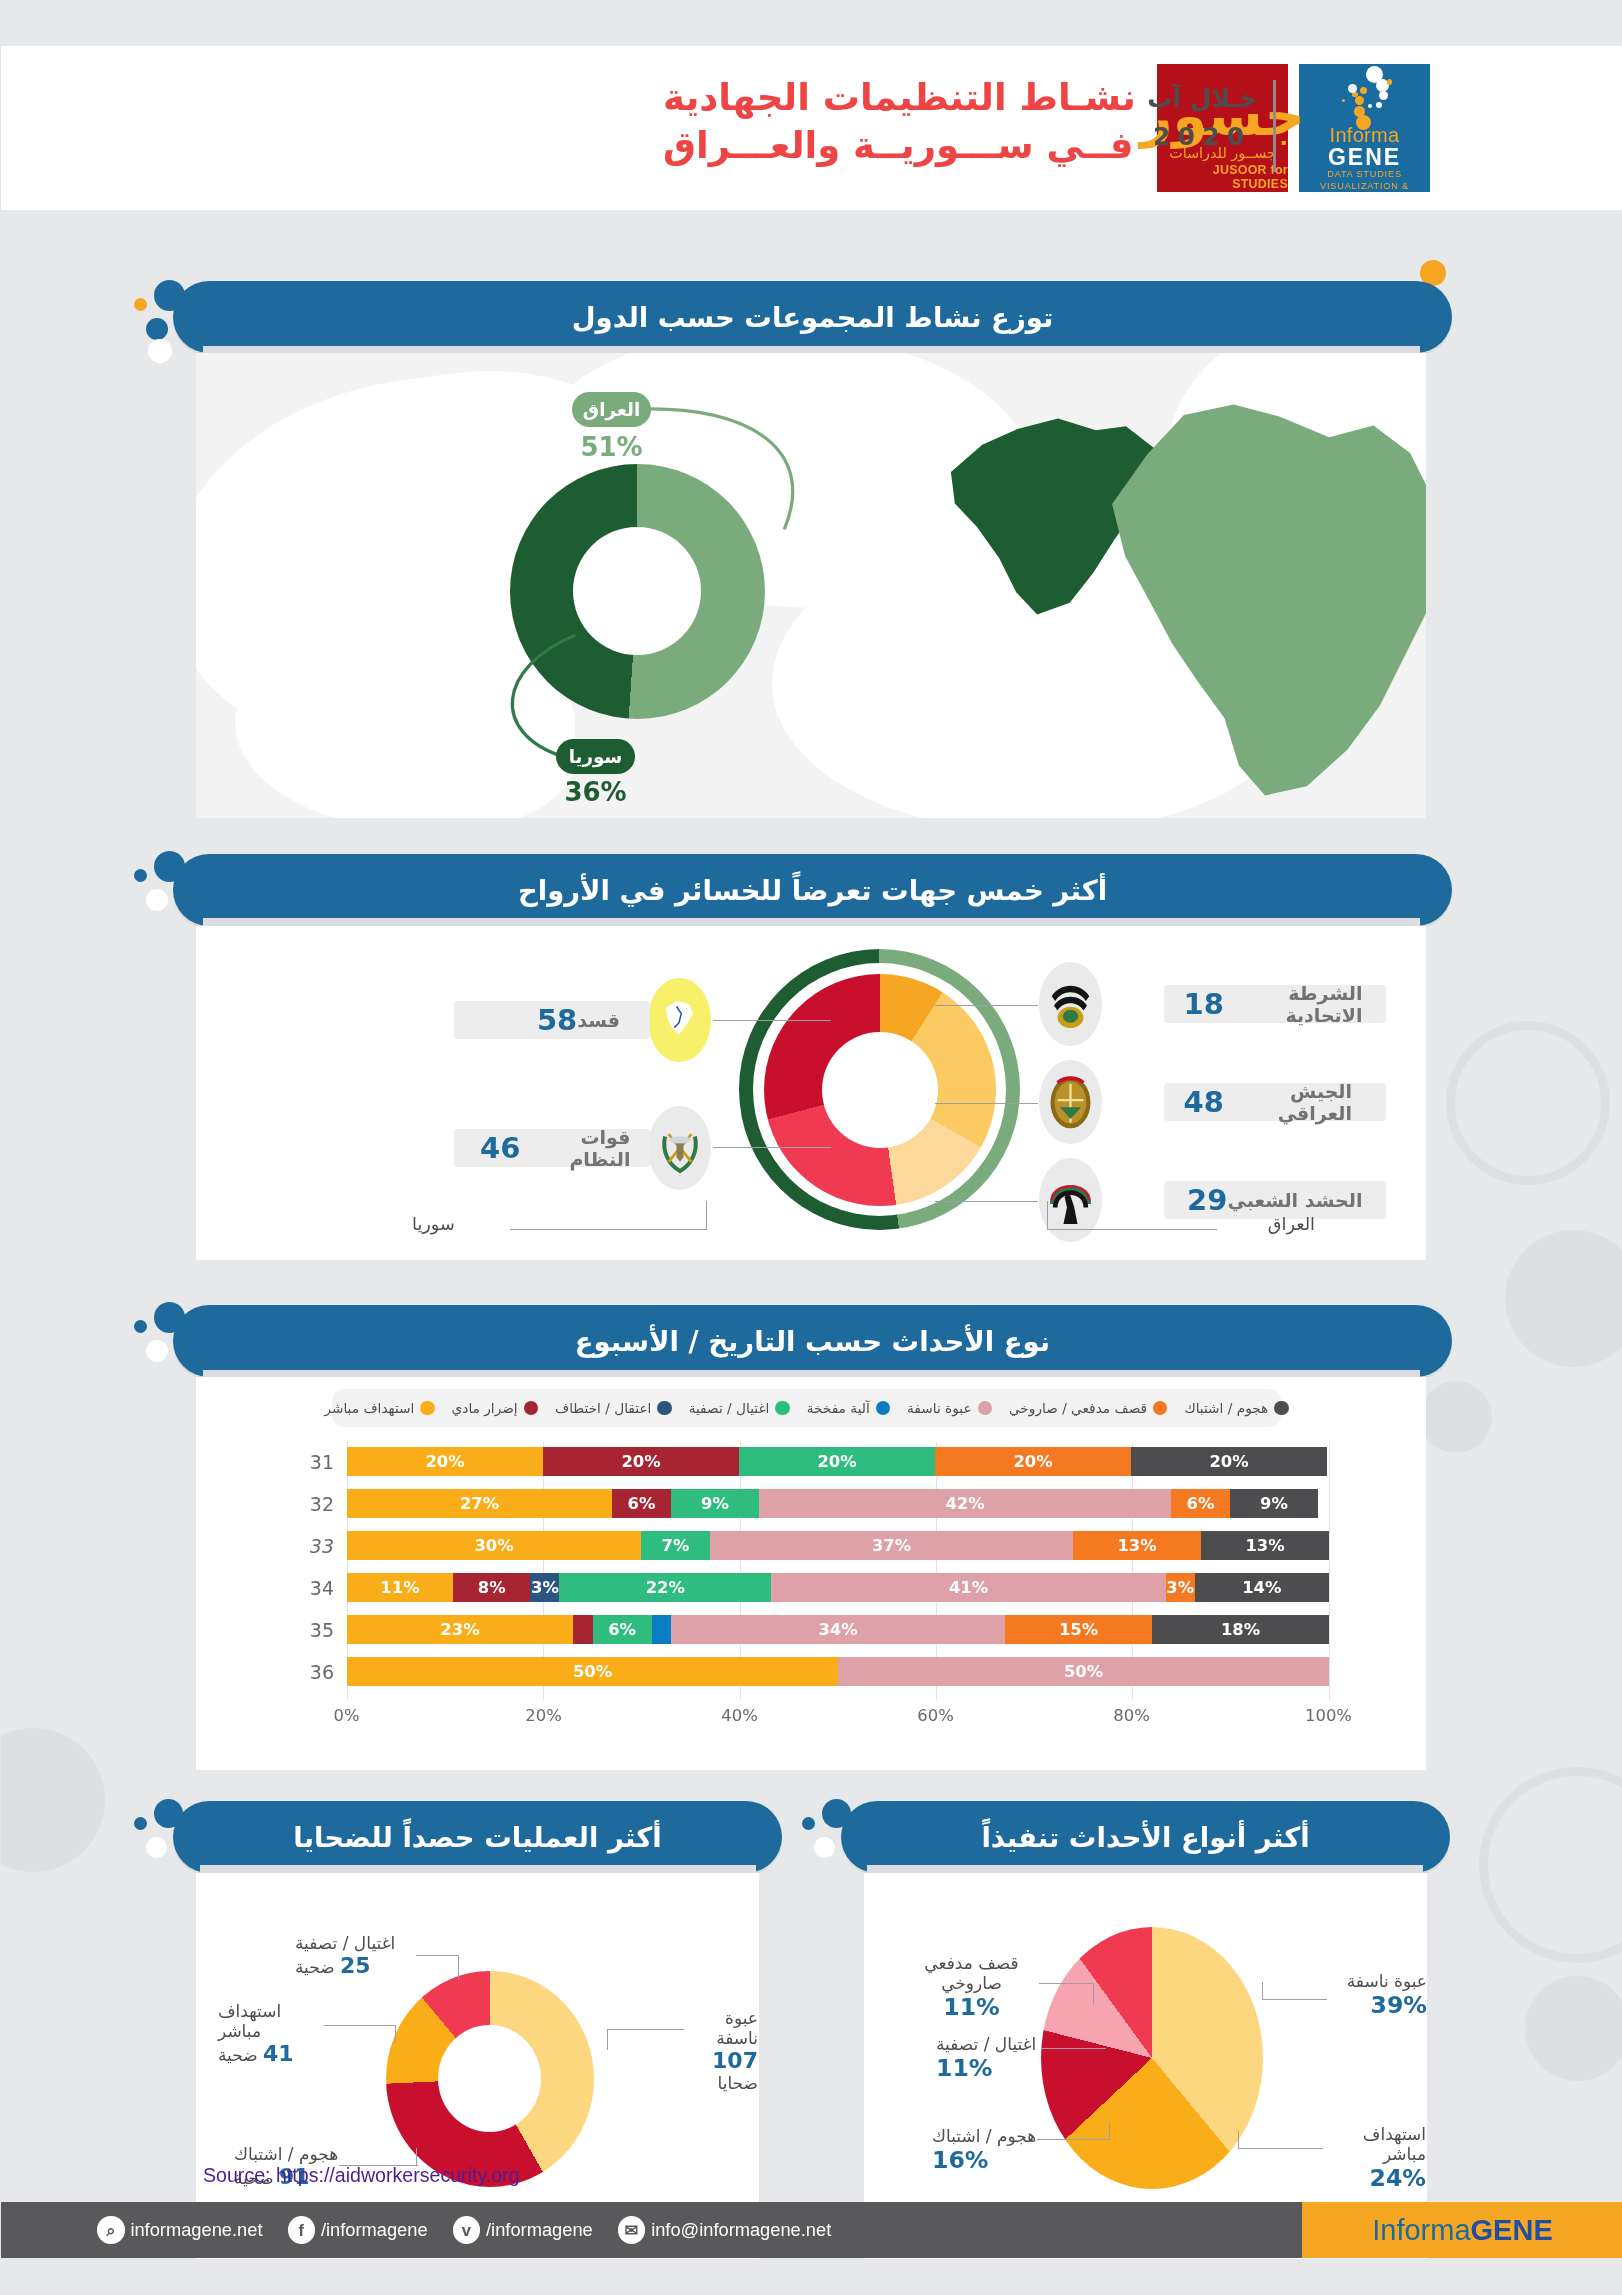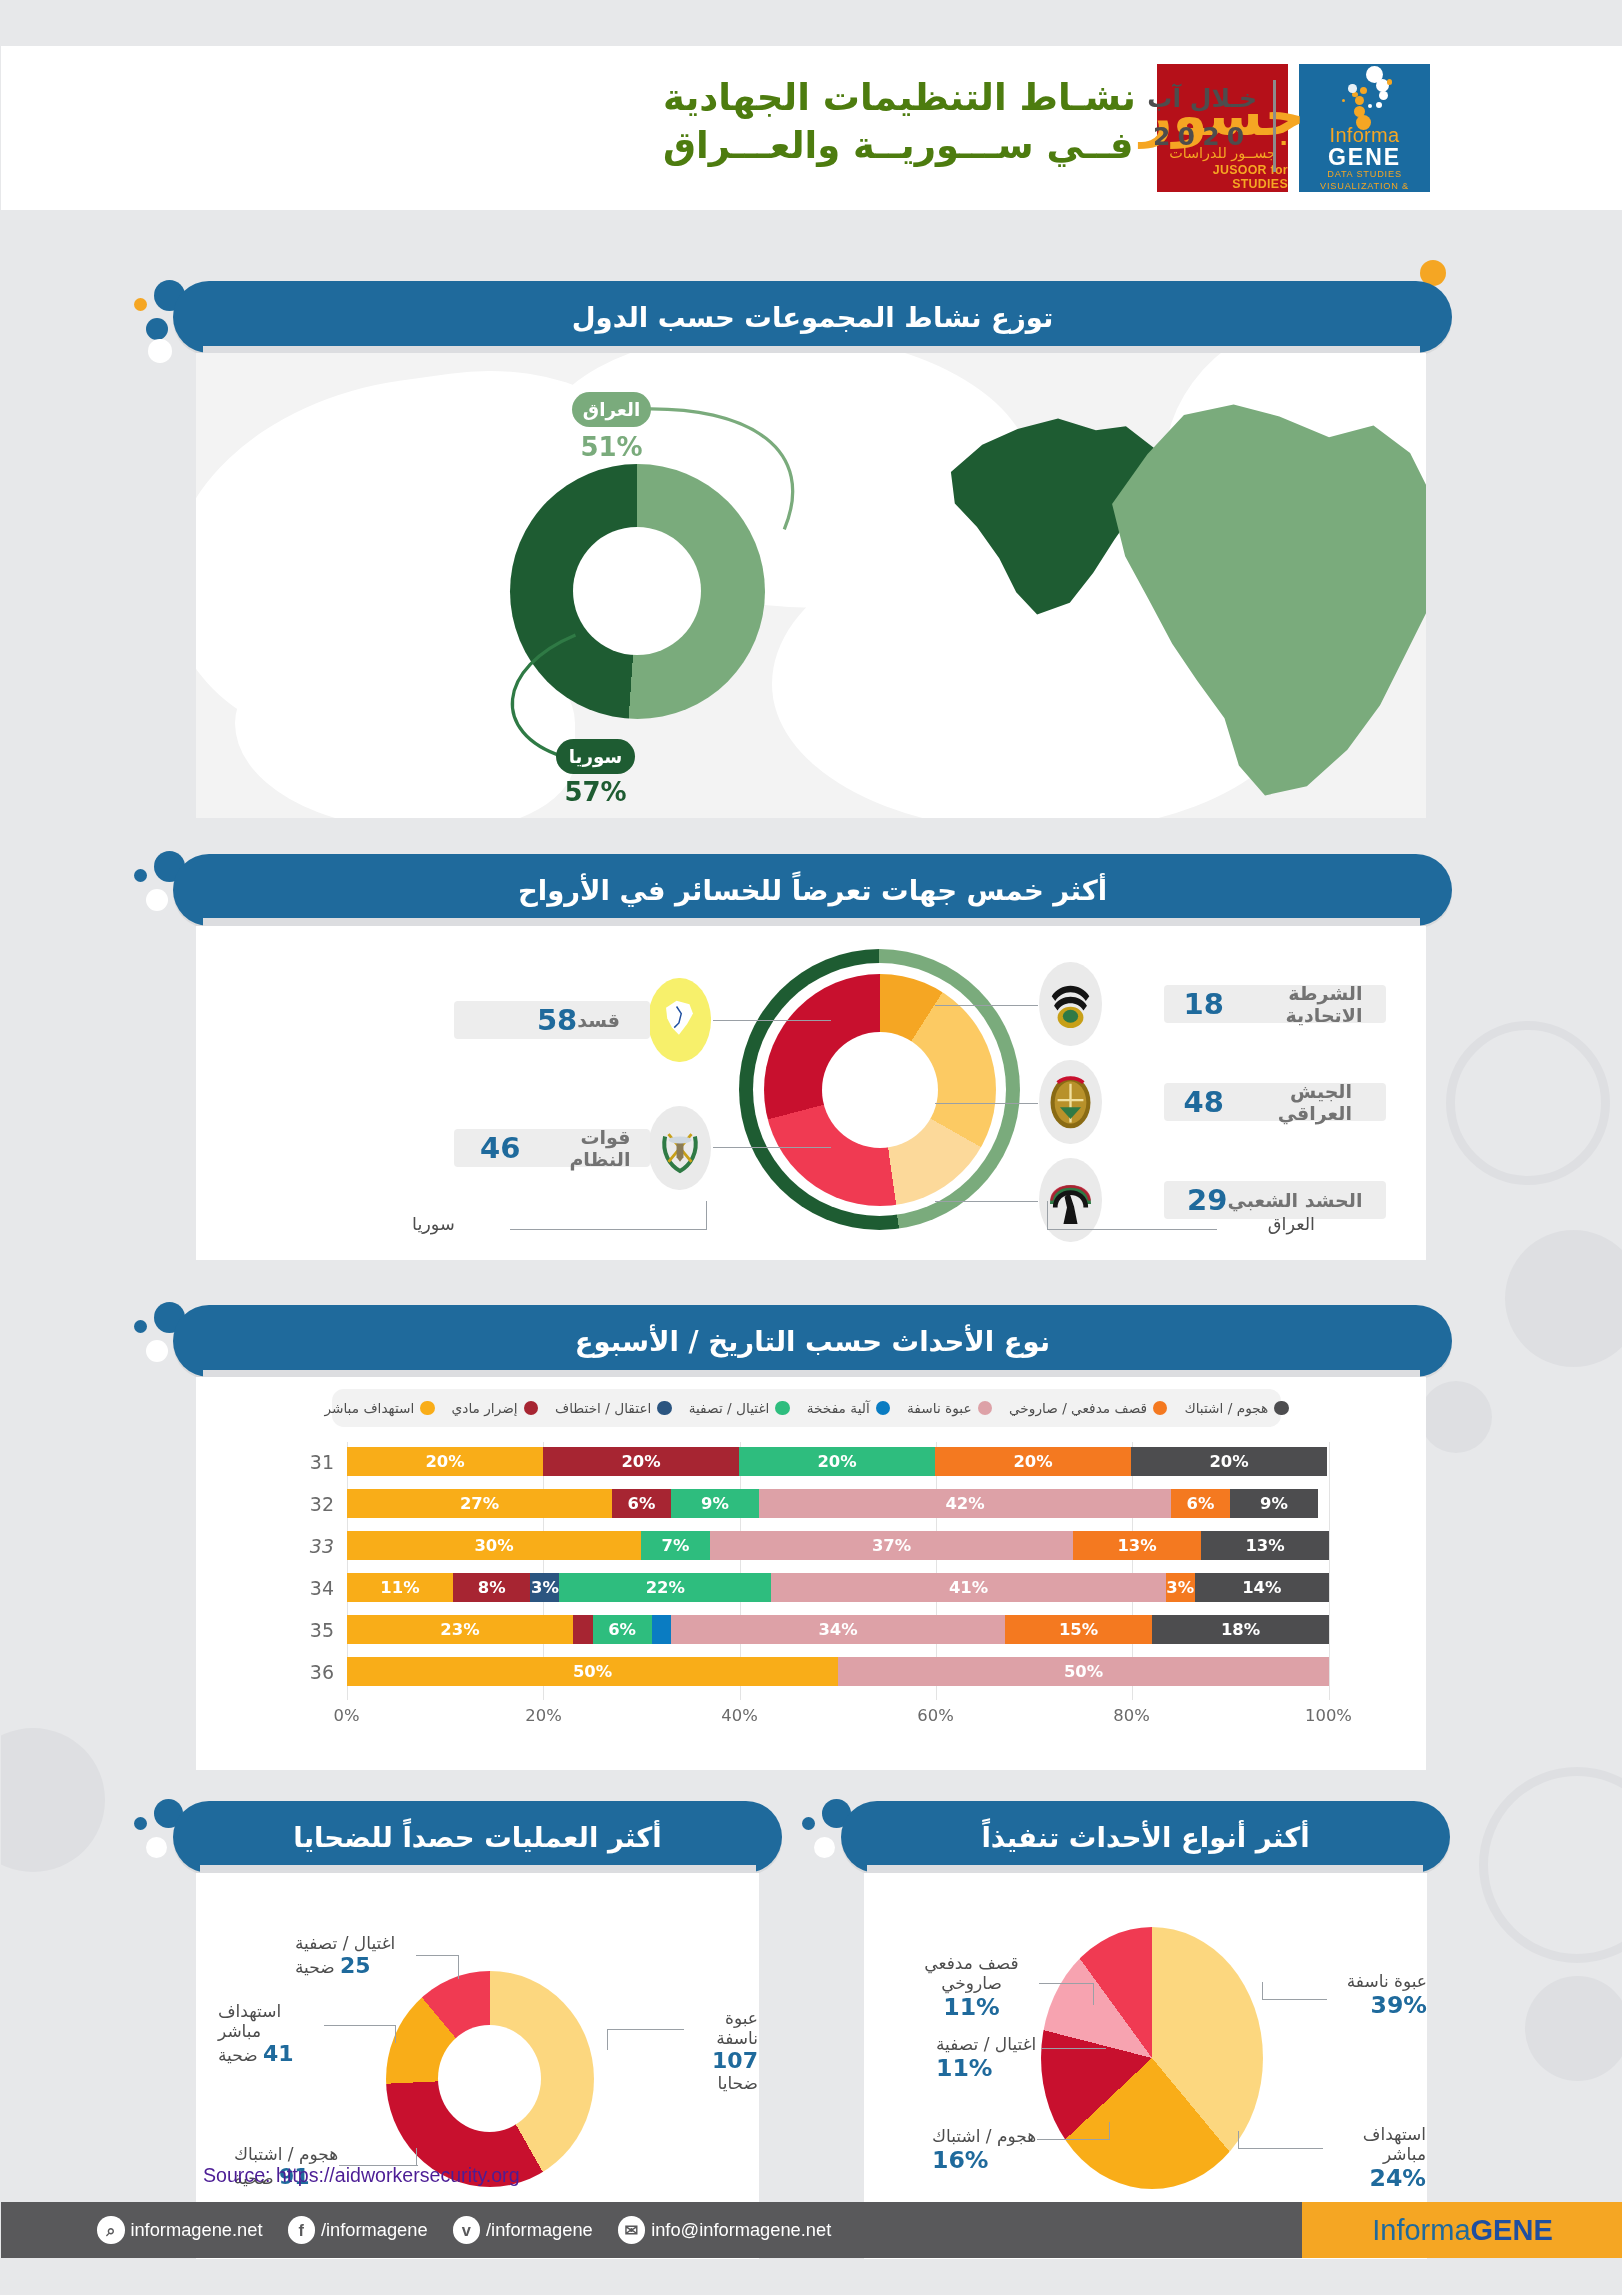--- a/index.html
+++ b/index.html
@@ -33,21 +33,21 @@
   .dna { position:relative; width:72px; height:58px; margin-bottom:2.6px; }
   .dna i { position:absolute; border-radius:50%; display:block; }
   .ig-word { color:#f5a623; font-size:20px; font-weight:400; letter-spacing:0.3px; font-family:"Liberation Sans", sans-serif; line-height:1; }
   .ig-gene { color:#ffffff; font-size:23px; font-weight:bold; letter-spacing:2px; font-family:"Liberation Sans", sans-serif; line-height:1.05; }
   .ig-sub { color:#f5a623; font-size:9.2px; letter-spacing:0.8px; font-family:"Liberation Sans", sans-serif; line-height:1.25; text-align:center; }
   .js-mark { color:#f5a623; font-size:56px; font-family:"DejaVu Sans", sans-serif; line-height:1; margin-bottom:1.3px; font-weight:bold; }
   .js-ar { color:#f5a623; font-size:14.4px; font-family:"DejaVu Sans", sans-serif; line-height:1.2; }
   .js-en { color:#f5a623; font-size:12.4px; font-weight:bold; font-family:"Liberation Sans", sans-serif; letter-spacing:0.3px; line-height:1.2; }
 
   .title-wrap { position:absolute; right:487px; top:27.5px; text-align:left; direction:rtl; }
-  .title-main { color:#4d7c0f; font-size:37px; font-weight:bold; line-height:1.32; white-space:nowrap; }
+  .title-main { color:#ef4444; font-size:37px; font-weight:bold; line-height:1.32; white-space:nowrap; }
   .title-divider { position:absolute; right:347px; top:34px; width:2.6px; height:92px; background:#8c8c8c; }
   .title-sub { position:absolute; right:366px; top:34px; text-align:center; color:#4d4d4d; }
   .title-sub .mo { font-size:25px; font-weight:bold; line-height:1.5; letter-spacing:2.6px; white-space:nowrap;}
   .title-sub .yr { font-size:25px; font-weight:bold; line-height:1.5; letter-spacing:7.2px; }
 
   
   .section { position:absolute; }
   .sec-head {
     position:relative; height:72px; background:#1f6a9c;
     border-radius:36px; display:flex; align-items:center; justify-content:center;
@@ -204,21 +204,21 @@
     <span>العراق</span>
   </div>
   <div class="pct-lbl" style="left:373px; top:79px; width:85px; text-align:center; color:#7aab7c; font-size:26px;">51%</div>
 
   <svg style="position:absolute; left:288px; top:275px; width:196px; height:151px;" viewBox="0 0 300 230" width="196" height="151">
     <path d="M140 10 C 20 60, 10 160, 120 196" stroke="#2f7a45" stroke-width="5" fill="none"></path>
   </svg>
   <div class="pill" style="left:360px; top:386px; width:79px; height:35px; background:#1e5c32; font-size:18.3px;">
     <span>سوريا</span>
   </div>
-  <div class="pct-lbl" style="left:357px; top:424px; width:85px; text-align:center; color:#1e5c32; font-size:26px;">57%</div>
+  <div class="pct-lbl" style="left:357px; top:424px; width:85px; text-align:center; color:#1e5c32; font-size:26px;">36%</div>
 </div>
 
 <div class="dots" style="left:134px; top:838px; width:85px; height:79px;">
   <i style="left:19.6px;  top:13px; width:31px;height:31px; background:#1f6a9c;"></i>
   <i style="left:0px;   top:31px; width:13px;height:13px; background:#1f6a9c;"></i>
   <i style="left:11.8px;  top:51px; width:22px;height:22px; background:#ffffff;"></i>
 </div>
 
 <div class="section" style="left:173px; top:854px; width:1279px;">
   <div class="sec-head">

